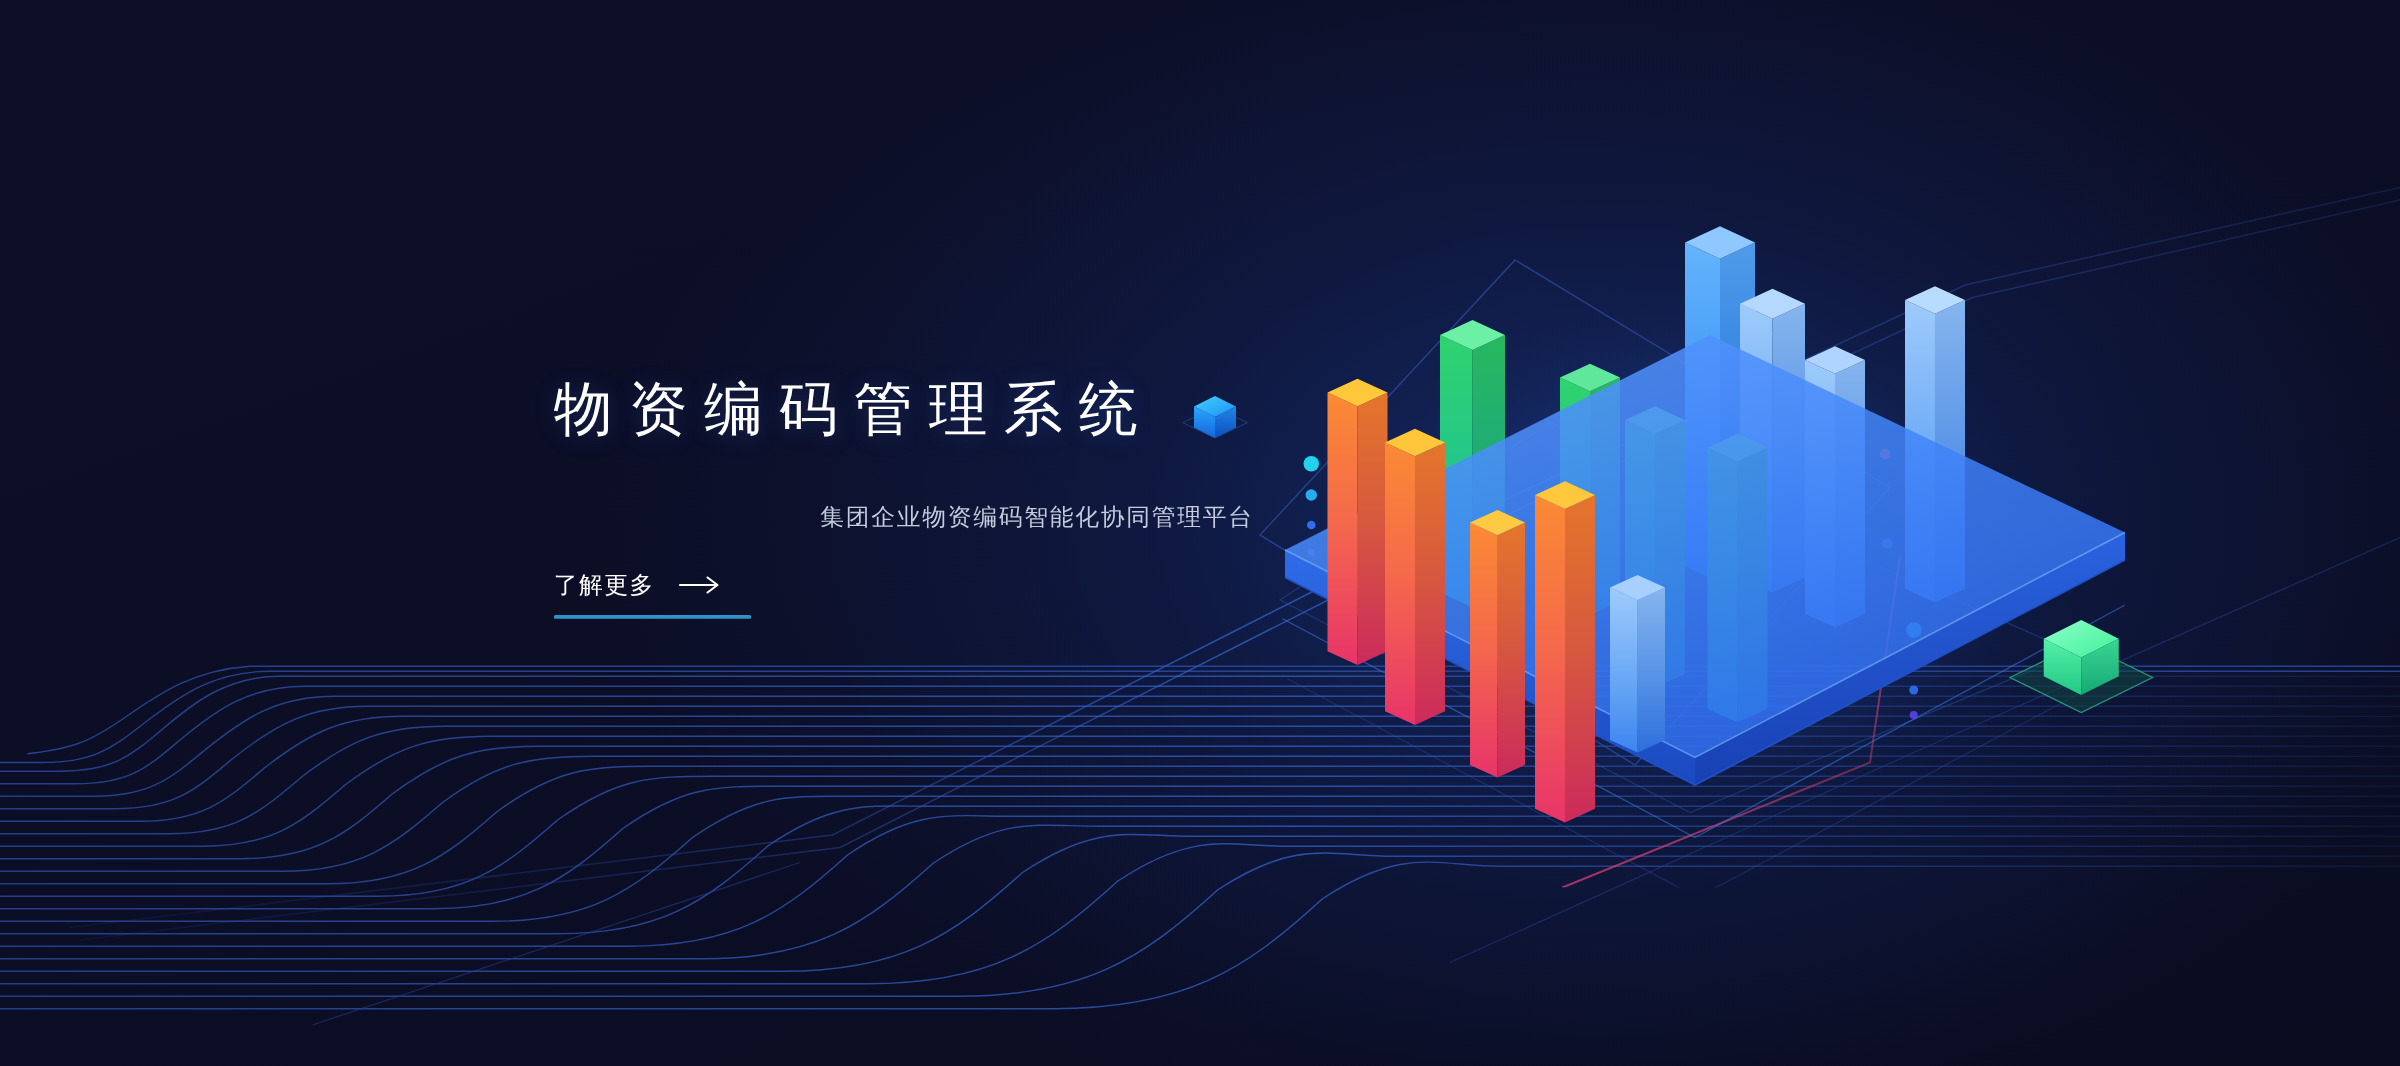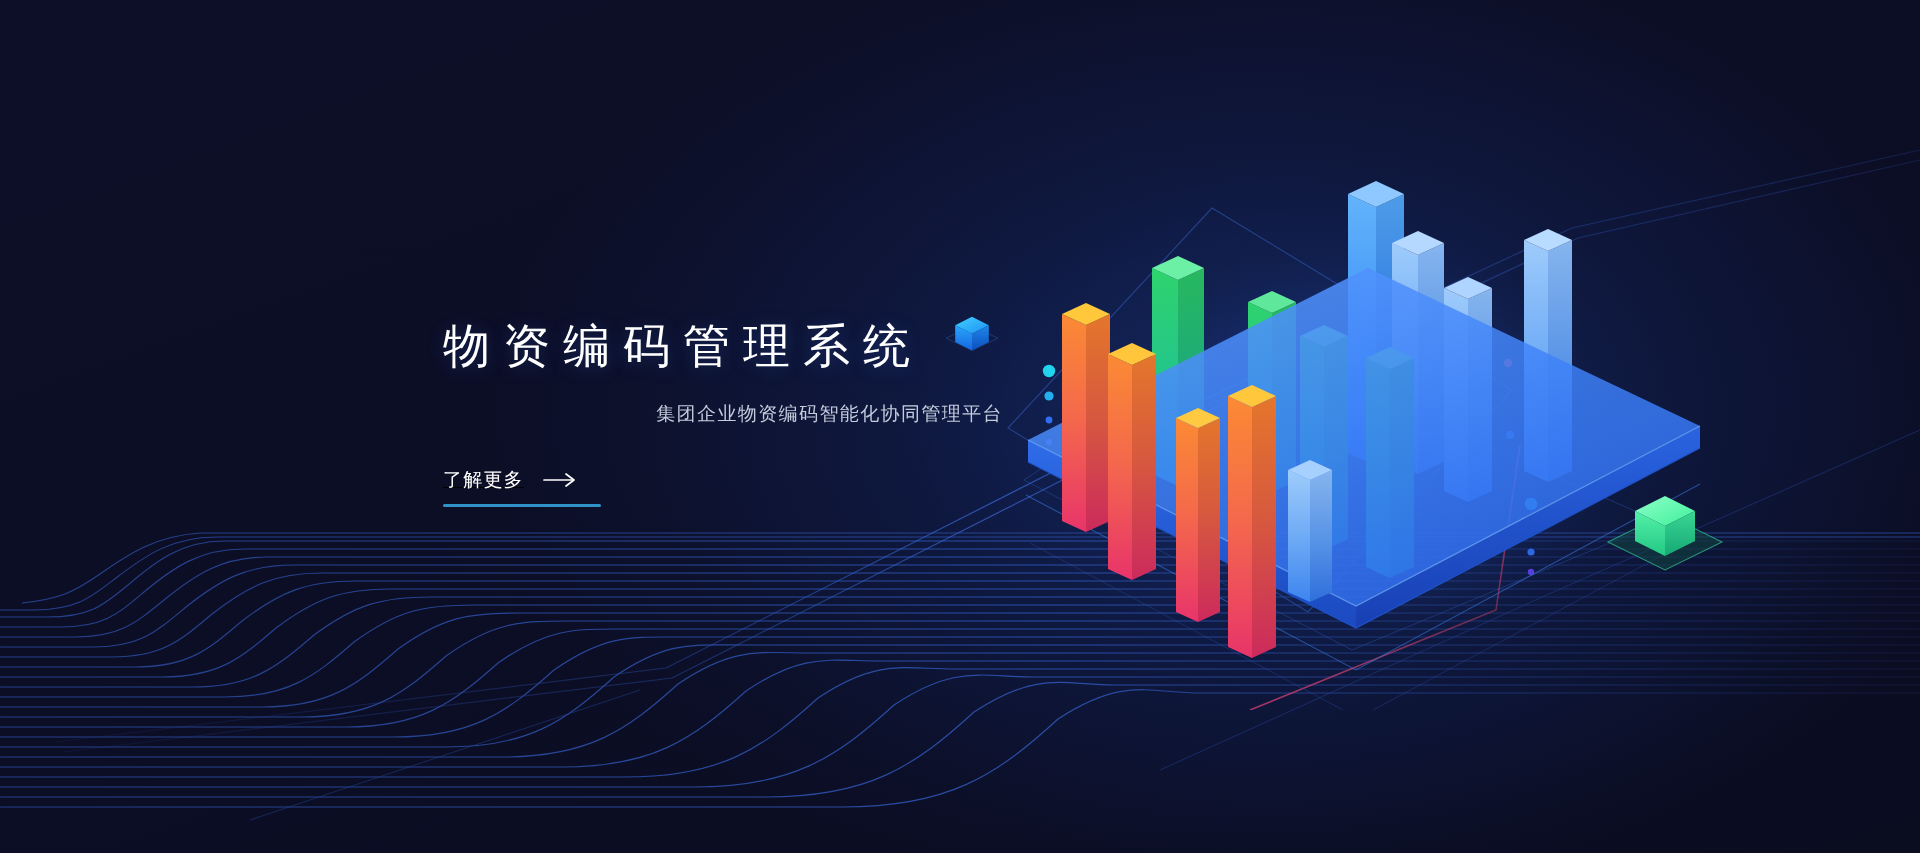--- a/index.html
+++ b/index.html
@@ -24,21 +24,21 @@
   
   .bg-layer { position:absolute; inset:0; width:1920px; height:853px; pointer-events:none; }
 
   
   .content {
     position:absolute;
     left:443px; top:288px;
     width:560px;
     z-index:30;
   }
-  .title-row { display:flex; align-items:flex-end; }
+  .title-row { display:flex; align-items:center;font-family:Liberation Mono, monospace; }
   .title {
     font-size:47px;
     letter-spacing:13px;
     color:#ffffff;
     font-weight:500;
     line-height:1.25;
     white-space:nowrap;
     text-shadow:0 2px 18px rgba(60,120,255,0.25);
   }
   .title-cube { margin-left:18px; margin-top:2px; }
@@ -47,26 +47,25 @@
     margin-top:25px;
     font-size:19px;
     letter-spacing:1.4px;
     color:#c3cbdd;
     font-weight:400;
     white-space:nowrap;
     text-align:right;
   }
 
   .cta {
-    margin-top:40px;
+    margin-top:28px;
     display:inline-flex;
     flex-direction:column;
     width:158px;
     cursor:pointer;
-    text-decoration:underline;
   }
   .cta-row { display:flex; align-items:center; gap:19px; padding-bottom:11px; }
   .cta-label {
     font-size:19px; letter-spacing:1.2px; color:#ffffff; white-space:nowrap;
   }
   .cta-arrow { display:block; }
   .cta-underline {
     height:3px; width:158px; border-radius:2px;
     background:#2f93c8;
   }

